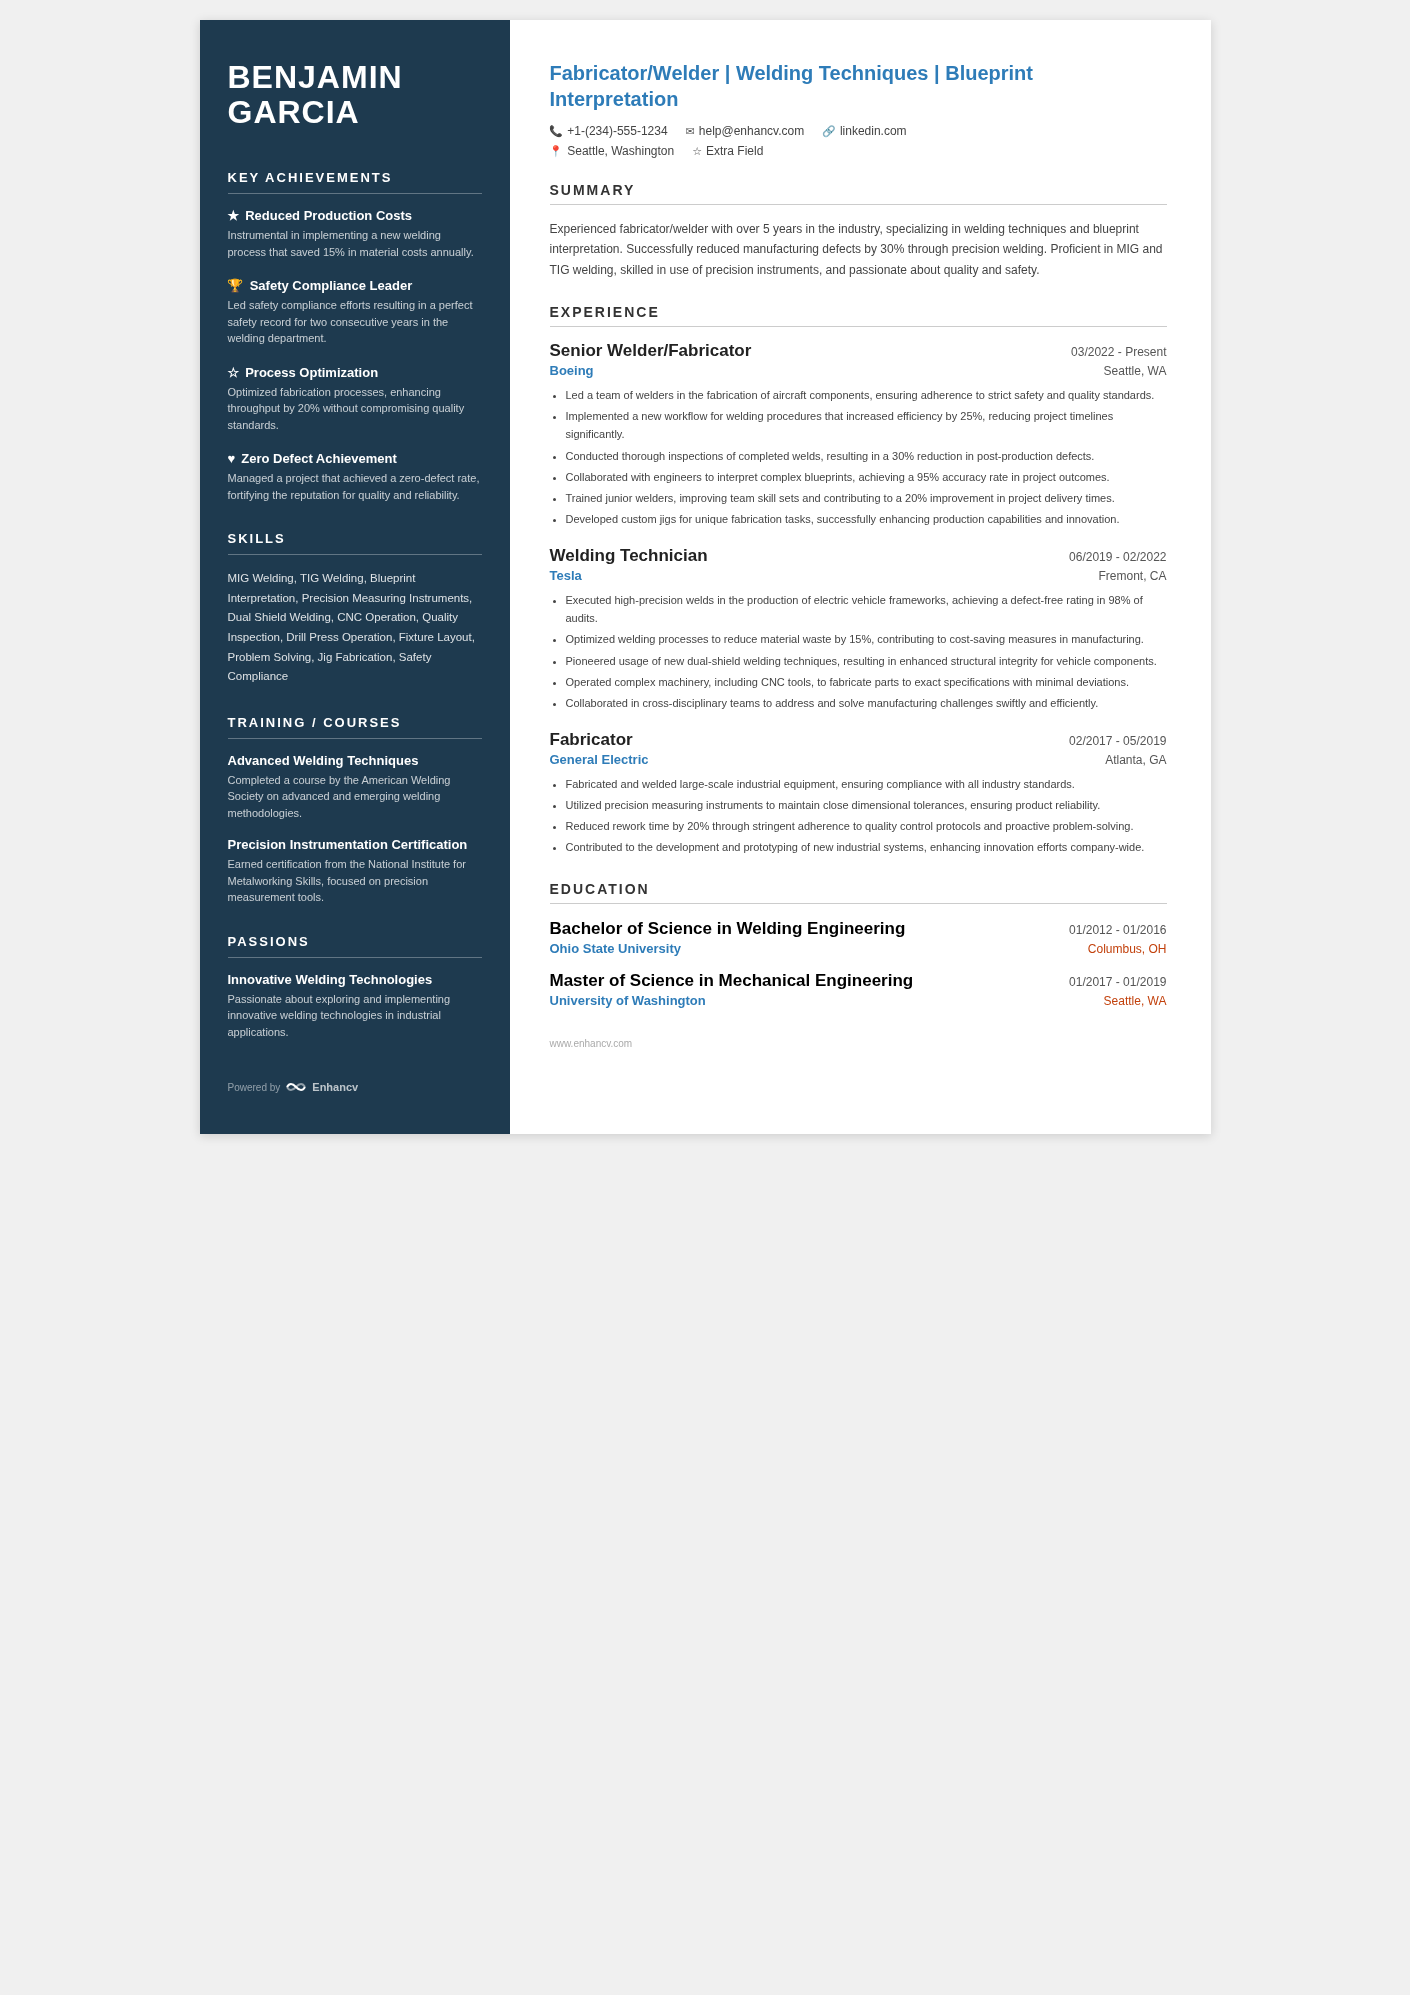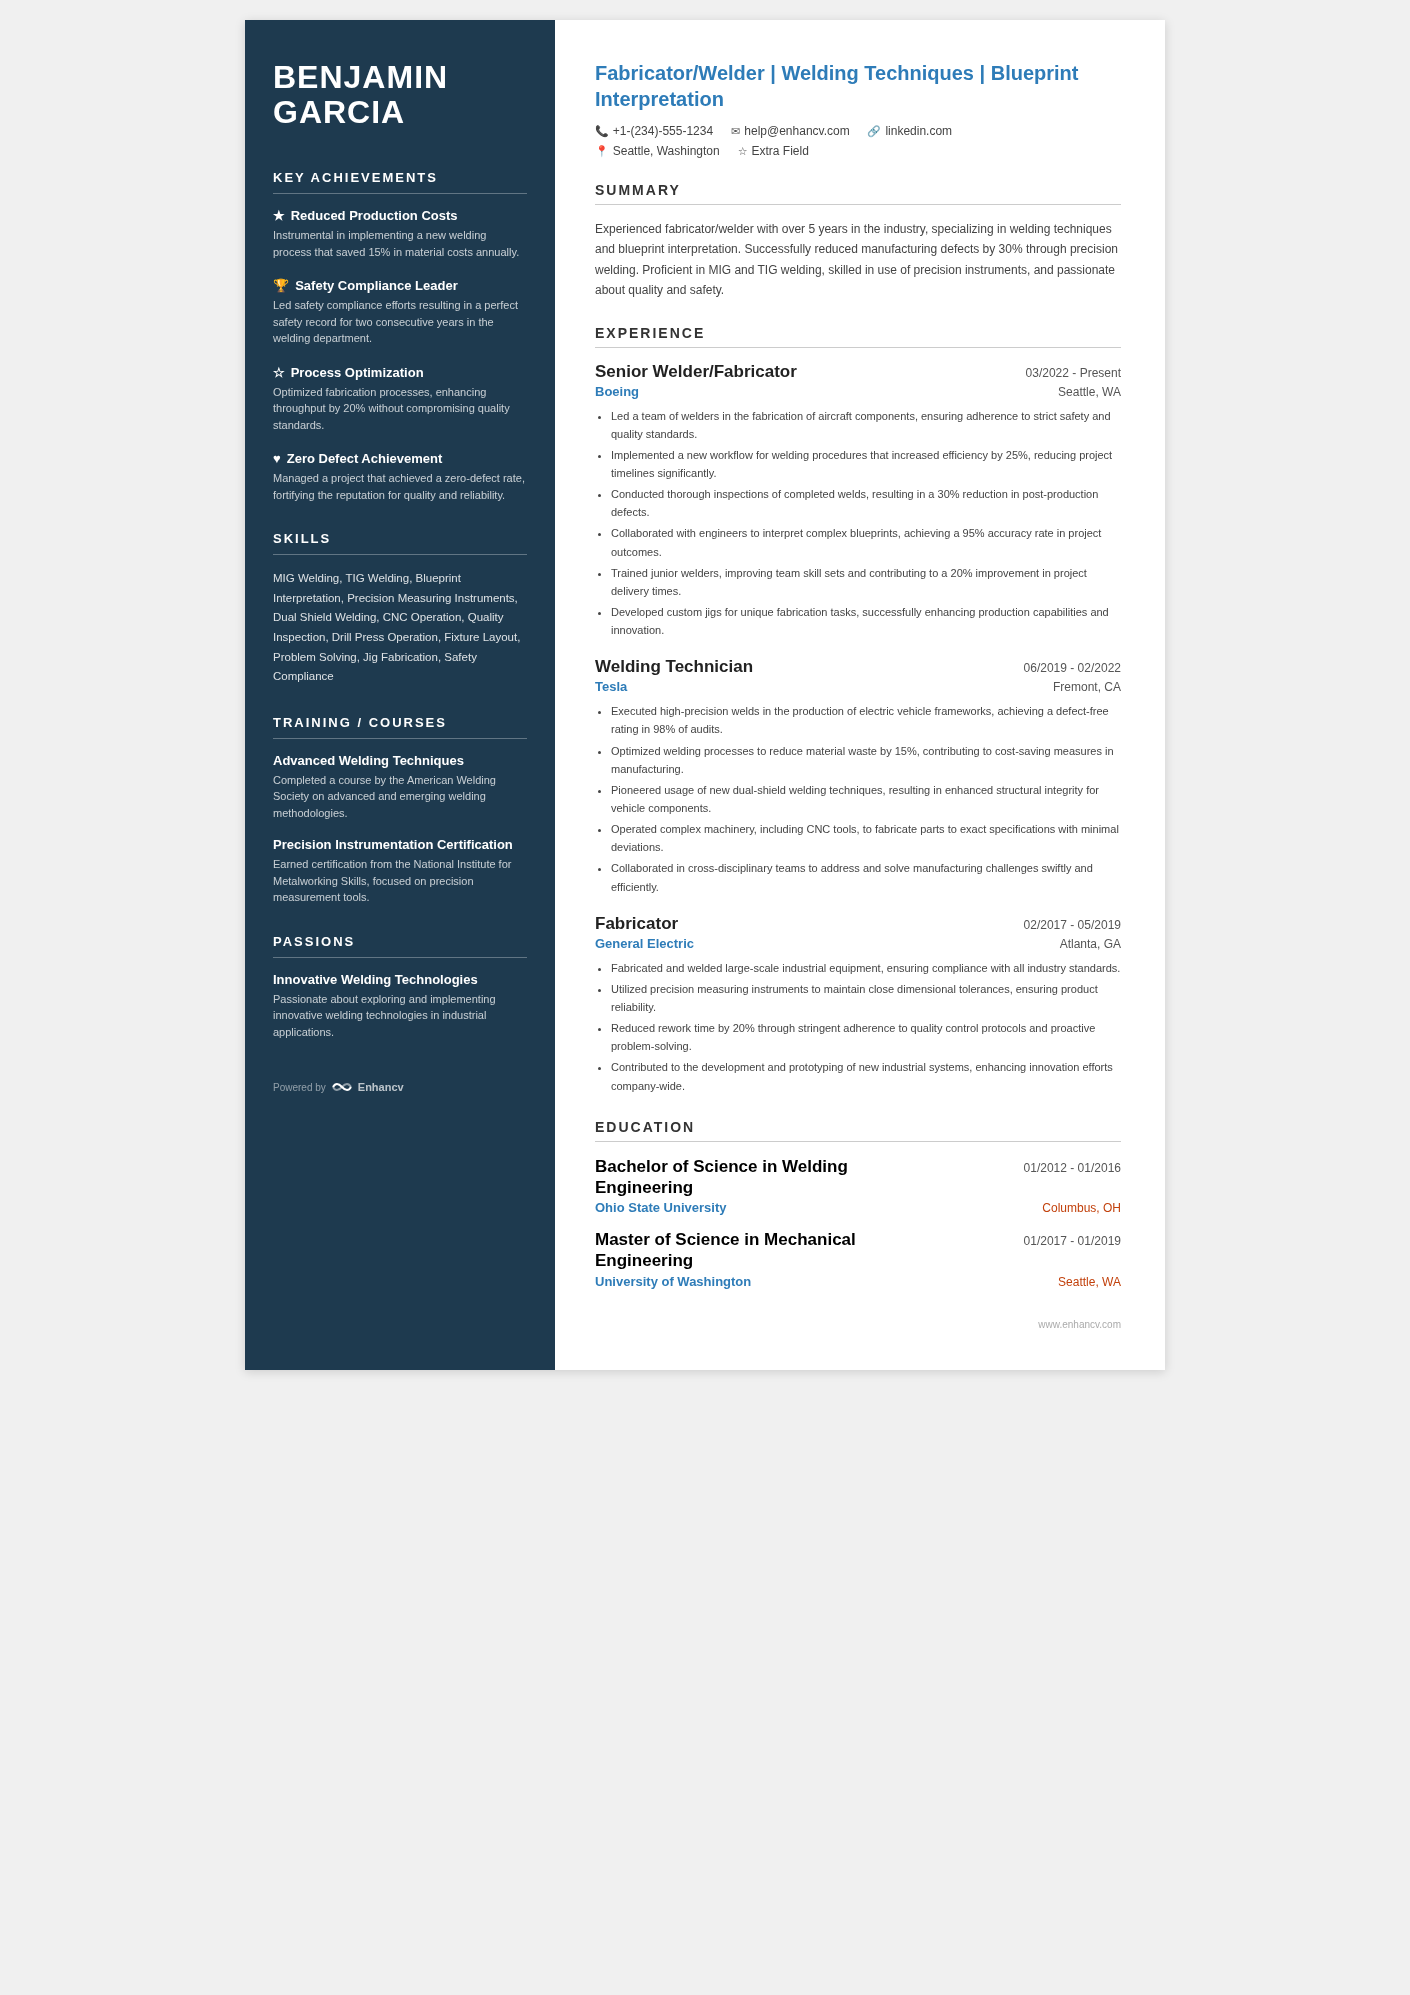--- a/index.html
+++ b/index.html
@@ -4,21 +4,21 @@
   <style>
     * { box-sizing: border-box; margin: 0; padding: 0; }
     body {
       font-family: 'Arial', sans-serif;
       background: #f0f0f0;
       display: flex;
       justify-content: center;
       padding: 20px;
     }
     .resume {
-      width: 920px;
+      width: 1011px;
       display: flex;
       background: white;
       box-shadow: 0 2px 10px rgba(0,0,0,0.15);
     }
     
     .sidebar {
       width: 310px;
       min-width: 310px;
       background: #1e3a4f;
       color: white;
@@ -223,21 +223,20 @@
     .edu-school {
       font-size: 13px;
       font-weight: 700;
       color: #2e7cb8;
     }
     .edu-location {
       font-size: 12px;
       color: #c2410c;
     }
     .footer-right {
-      text-align: right;
       font-size: 10px;
       color: #aaa;
       margin-top: 30px;
     }
   </style>
 </head>
 <body>
 
 <div class="resume">
 

